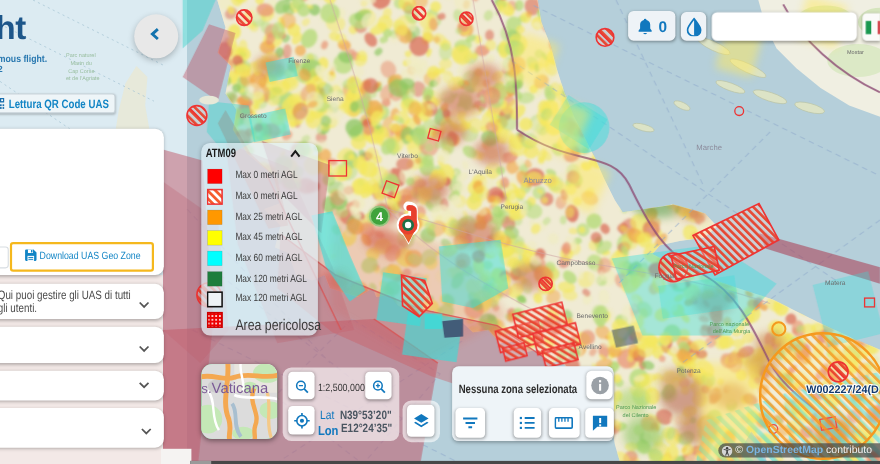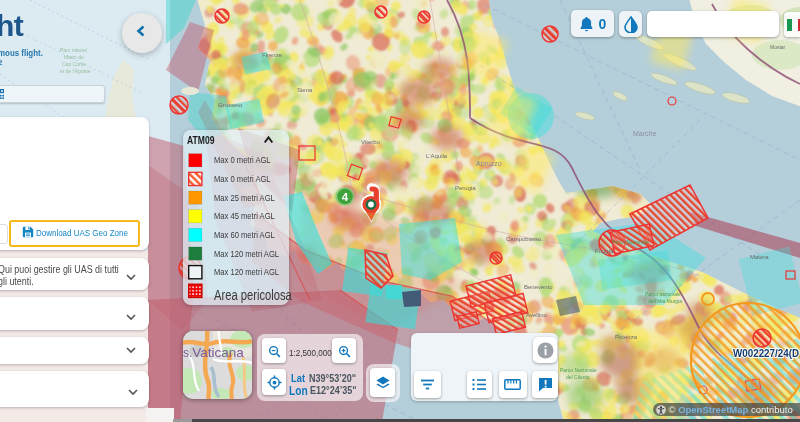--- a/index.html
+++ b/index.html
@@ -2135,20 +2135,21 @@
         <rect x="10" y="10" width="2" height="2"></rect>
         <rect x="7" y="10" width="2" height="2"></rect>
         <rect x="10" y="7" width="2" height="2"></rect>
       </g>
       <g fill="#fff">
         <rect x="1.5" y="1.5" width="2" height="2"></rect>
         <rect x="8.5" y="1.5" width="2" height="2"></rect>
         <rect x="1.5" y="8.5" width="2" height="2"></rect>
       </g>
     </svg>
+    <div class="abs" style="left:8px;top:89px;font-size:11px;font-weight:bold;color:#1285c5;"><span class="sq" style="transform:scaleX(0.8)">Lettura QR Code UAS</span></div>
     <div class="card" style="left:-10px;top:117px;width:159px;height:133px;"></div>
     <div class="abs" style="left:-10px;top:224px;width:18px;height:20px;background:#fff;border:1px solid #d8dde2;border-radius:3px;"></div>
     <div class="abs" style="left:9px;top:219.5px;width:131px;height:27px;border:2.5px solid #f5b81d;border-radius:3px;background:#fff;"></div>
     <svg class="abs" style="left:22px;top:226px" width="12" height="12" viewBox="0 0 12 12">
       <path d="M1.8,0.8 h6.6 l2.8,2.8 v6.6 a1,1 0 0 1 -1,1 h-8.4 a1,1 0 0 1 -1,-1 v-8.4 a1,1 0 0 1 1,-1 z" fill="#1285c5"></path>
       <rect x="3.4" y="0.8" width="4.6" height="3.2" fill="#fff"></rect>
       <rect x="6.2" y="1.3" width="1.3" height="2.2" fill="#1285c5"></rect>
       <rect x="3" y="6.6" width="6" height="4.6" fill="#fff"></rect>
       <rect x="3.8" y="7.6" width="4.4" height="0.9" fill="#1285c5"></rect>
       <rect x="3.8" y="9.3" width="4.4" height="0.9" fill="#1285c5"></rect>
@@ -2266,31 +2267,32 @@
     <div class="abs" style="left:289px;top:346.5px;font-size:9.5px;color:#333;"><span class="sq" style="transform:scaleX(0.85)">1:2,500,000</span></div>
     <div class="btnw" style="left:262px;top:369px;width:24px;height:26px;"></div>
     <svg class="abs" style="left:267px;top:375px" width="15" height="15" viewBox="0 0 16 16">
       <circle cx="8" cy="8" r="5" fill="none" stroke="#1178be" stroke-width="1.5"></circle>
       <circle cx="8" cy="8" r="2" fill="#1178be"></circle>
       <line x1="8" y1="0.5" x2="8" y2="3.5" stroke="#1178be" stroke-width="1.6"></line>
       <line x1="8" y1="12.5" x2="8" y2="15.5" stroke="#1178be" stroke-width="1.6"></line>
       <line x1="0.5" y1="8" x2="3.5" y2="8" stroke="#1178be" stroke-width="1.6"></line>
       <line x1="12.5" y1="8" x2="15.5" y2="8" stroke="#1178be" stroke-width="1.6"></line>
     </svg>
-    <div class="abs" style="left:291px;top:372px;font-size:11px;font-weight:bold;color:#1178be;"><span class="sq" style="transform:scaleX(0.85)">Lat</span></div>
+    <div class="abs" style="left:291px;top:372px;font-size:11px;font-weight:normal;color:#1178be;"><span class="sq" style="transform:scaleX(0.85)">Lat</span></div>
     <div class="abs" style="left:308.5px;top:372px;font-size:11px;font-weight:bold;color:#4a5560;"><span class="sq" style="transform:scaleX(0.82)">N39°53ʼ20ʺ</span></div>
     <div class="abs" style="left:289px;top:384px;font-size:12px;font-weight:bold;color:#1178be;"><span class="sq" style="transform:scaleX(0.85)">Lon</span></div>
     <div class="abs" style="left:310px;top:384px;font-size:11px;font-weight:bold;color:#4a5560;"><span class="sq" style="transform:scaleX(0.82)">E12°24ʼ35ʺ</span></div>
     <div class="abs" style="left:366px;top:364px;width:34px;height:38px;border-radius:8px;background:rgba(255,255,255,0.62);"></div>
     <div class="btnw" style="left:370px;top:368px;width:25px;height:29px;"></div>
     <svg class="abs" style="left:375px;top:375px" width="16" height="16" viewBox="0 0 17 17">
       <path d="M8.5,1.5 L15.5,5.8 L8.5,10 L1.5,5.8 Z" fill="#1178be"></path>
       <path d="M3,9 L1.5,10 L8.5,14.2 L15.5,10 L14,9 L8.5,12.4 Z" fill="#1178be"></path>
     </svg>
     <div class="card" style="left:411px;top:332.5px;width:147px;height:68px;border-radius:6px;background:#eef4f8;"></div>
+    <div class="abs" style="left:417px;top:348px;font-size:11px;font-weight:bold;color:#2d2d2d;"><span class="sq" style="transform:scaleX(0.79)">Nessuna zona selezionata</span></div>
     <div class="btnw" style="left:533px;top:337px;width:24px;height:26px;border-radius:5px;">
       <svg width="17" height="17" viewBox="0 0 17 17">
         <circle cx="8.5" cy="8.5" r="8" fill="#9aa0a6"></circle>
         <rect x="7.6" y="3.6" width="1.9" height="2" fill="#fff"></rect>
         <rect x="7.6" y="7" width="1.9" height="6.2" fill="#fff"></rect>
       </svg>
     </div>
     <div class="btnw" style="left:413.5px;top:371px;width:27px;height:27px;">
       <svg width="15" height="11" viewBox="0 0 15 11">
         <g stroke="#1178be" stroke-width="1.8">

